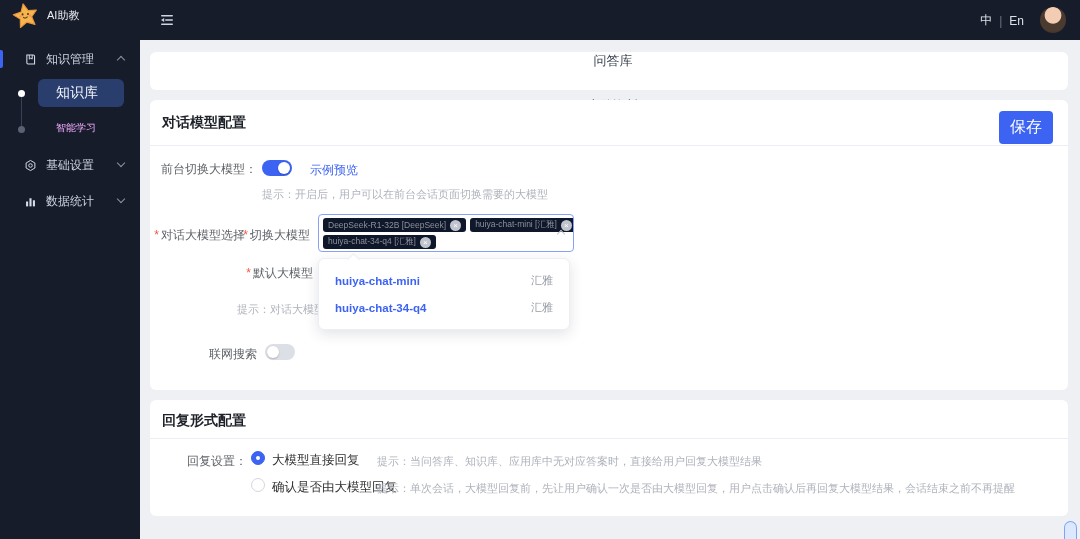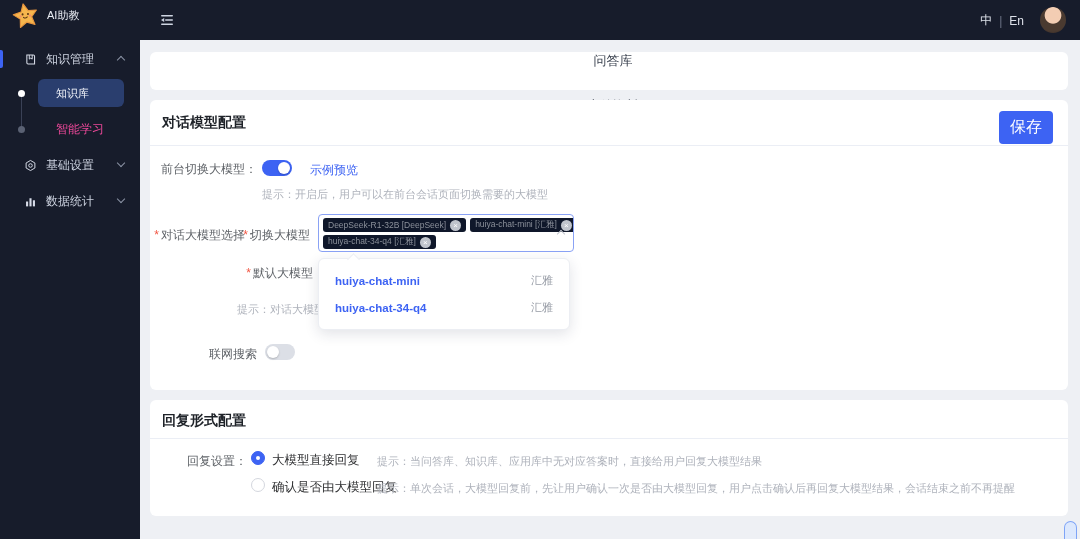--- a/index.html
+++ b/index.html
@@ -9,22 +9,22 @@
   
   .sidebar { position:absolute; left:0; top:0; width:140px; height:539px; background:#171c2b; z-index:10; }
   .logo { position:absolute; left:12px; top:2px; display:flex; align-items:center; gap:8px; }
   .logo-text { color:#e9ecf2; font-size:11px; }
   .nav-item { position:absolute; left:0; width:140px; height:24px; display:flex; align-items:center; color:#cdd3e0; font-size:12px; cursor:pointer; }
   .nav-item .ni-icon { margin-left:24px; margin-right:9px; display:flex; }
   .accent-bar { position:absolute; left:0; top:3px; width:3px; height:18px; background:#3d63f3; border-radius:0 2px 2px 0; }
   .chev { width:6px; height:6px; border-right:1.5px solid #8b93a5; border-bottom:1.5px solid #8b93a5; display:inline-block; position:absolute; right:16px; }
   .chev.up { transform:rotate(-135deg); top:10px; }
   .chev.down { transform:rotate(45deg); top:7px; }
-  .sub-pill { position:absolute; left:38px; top:79px; width:86px; height:28px; background:#2a3e6e; border-radius:6px; color:#f2f5fb; font-size:11px; display:flex; align-items:center; padding-left:18px; cursor:pointer; }
-  .sub-item { position:absolute; left:56px; top:121px; color:#ec4899; font-size:12px; cursor:pointer; }
+  .sub-pill { position:absolute; left:38px; top:79px; width:86px; height:28px; background:#2a3e6e; border-radius:6px; color:#f2f5fb; font-size:14px; display:flex; align-items:center; padding-left:18px; cursor:pointer; }
+  .sub-item { position:absolute; left:56px; top:121px; color:#f0abfc; font-size:10px; cursor:pointer; }
   .tl-line { position:absolute; left:21px; top:95px; width:1px; height:38px; background:#3a4156; }
   .tl-dot { position:absolute; width:7px; height:7px; border-radius:50%; }
   .tl-dot.active { left:18px; top:90px; background:#ffffff; }
   .tl-dot.idle { left:18px; top:126px; background:#5a6173; }
 
   
   .topbar { position:absolute; left:140px; top:0; width:940px; height:40px; background:#171c2b; z-index:9; }
   .collapse-btn { position:absolute; left:18px; top:11px; cursor:pointer; }
   .lang { position:absolute; right:56px; top:12px; color:#dde1e9; font-size:12px; display:flex; gap:7px; align-items:center; }
   .lang .bar { color:#6c7487; }

